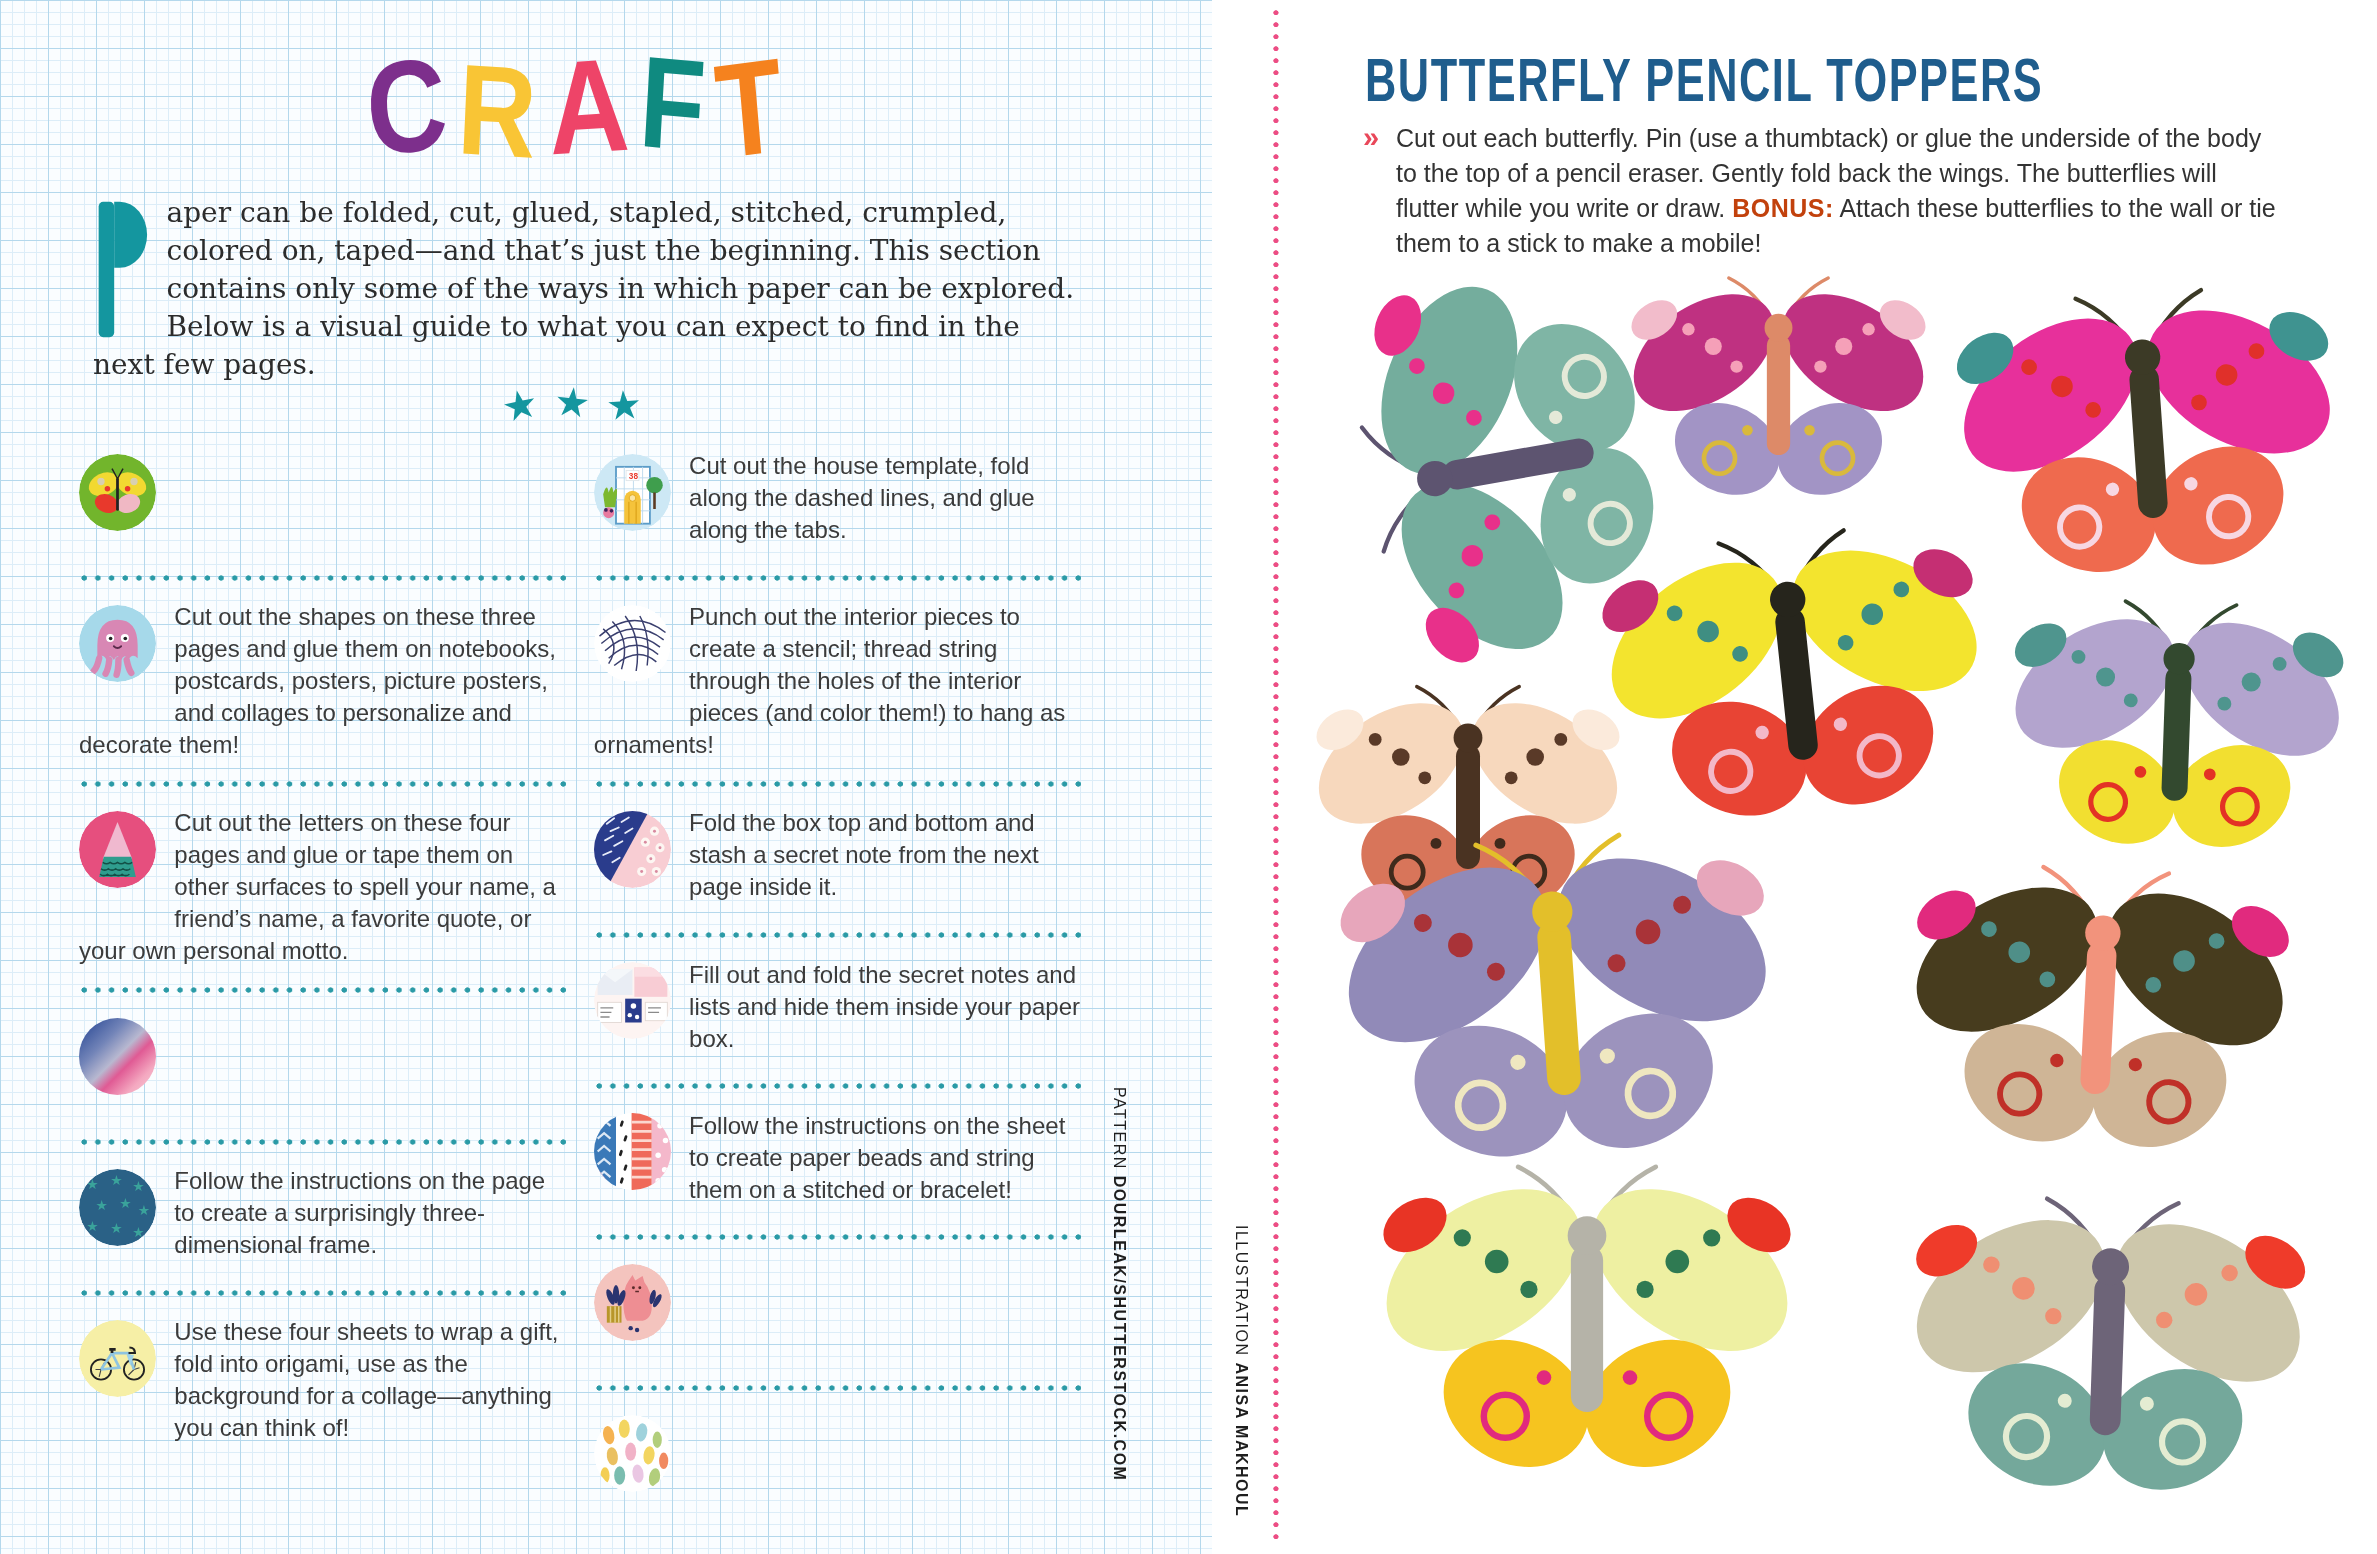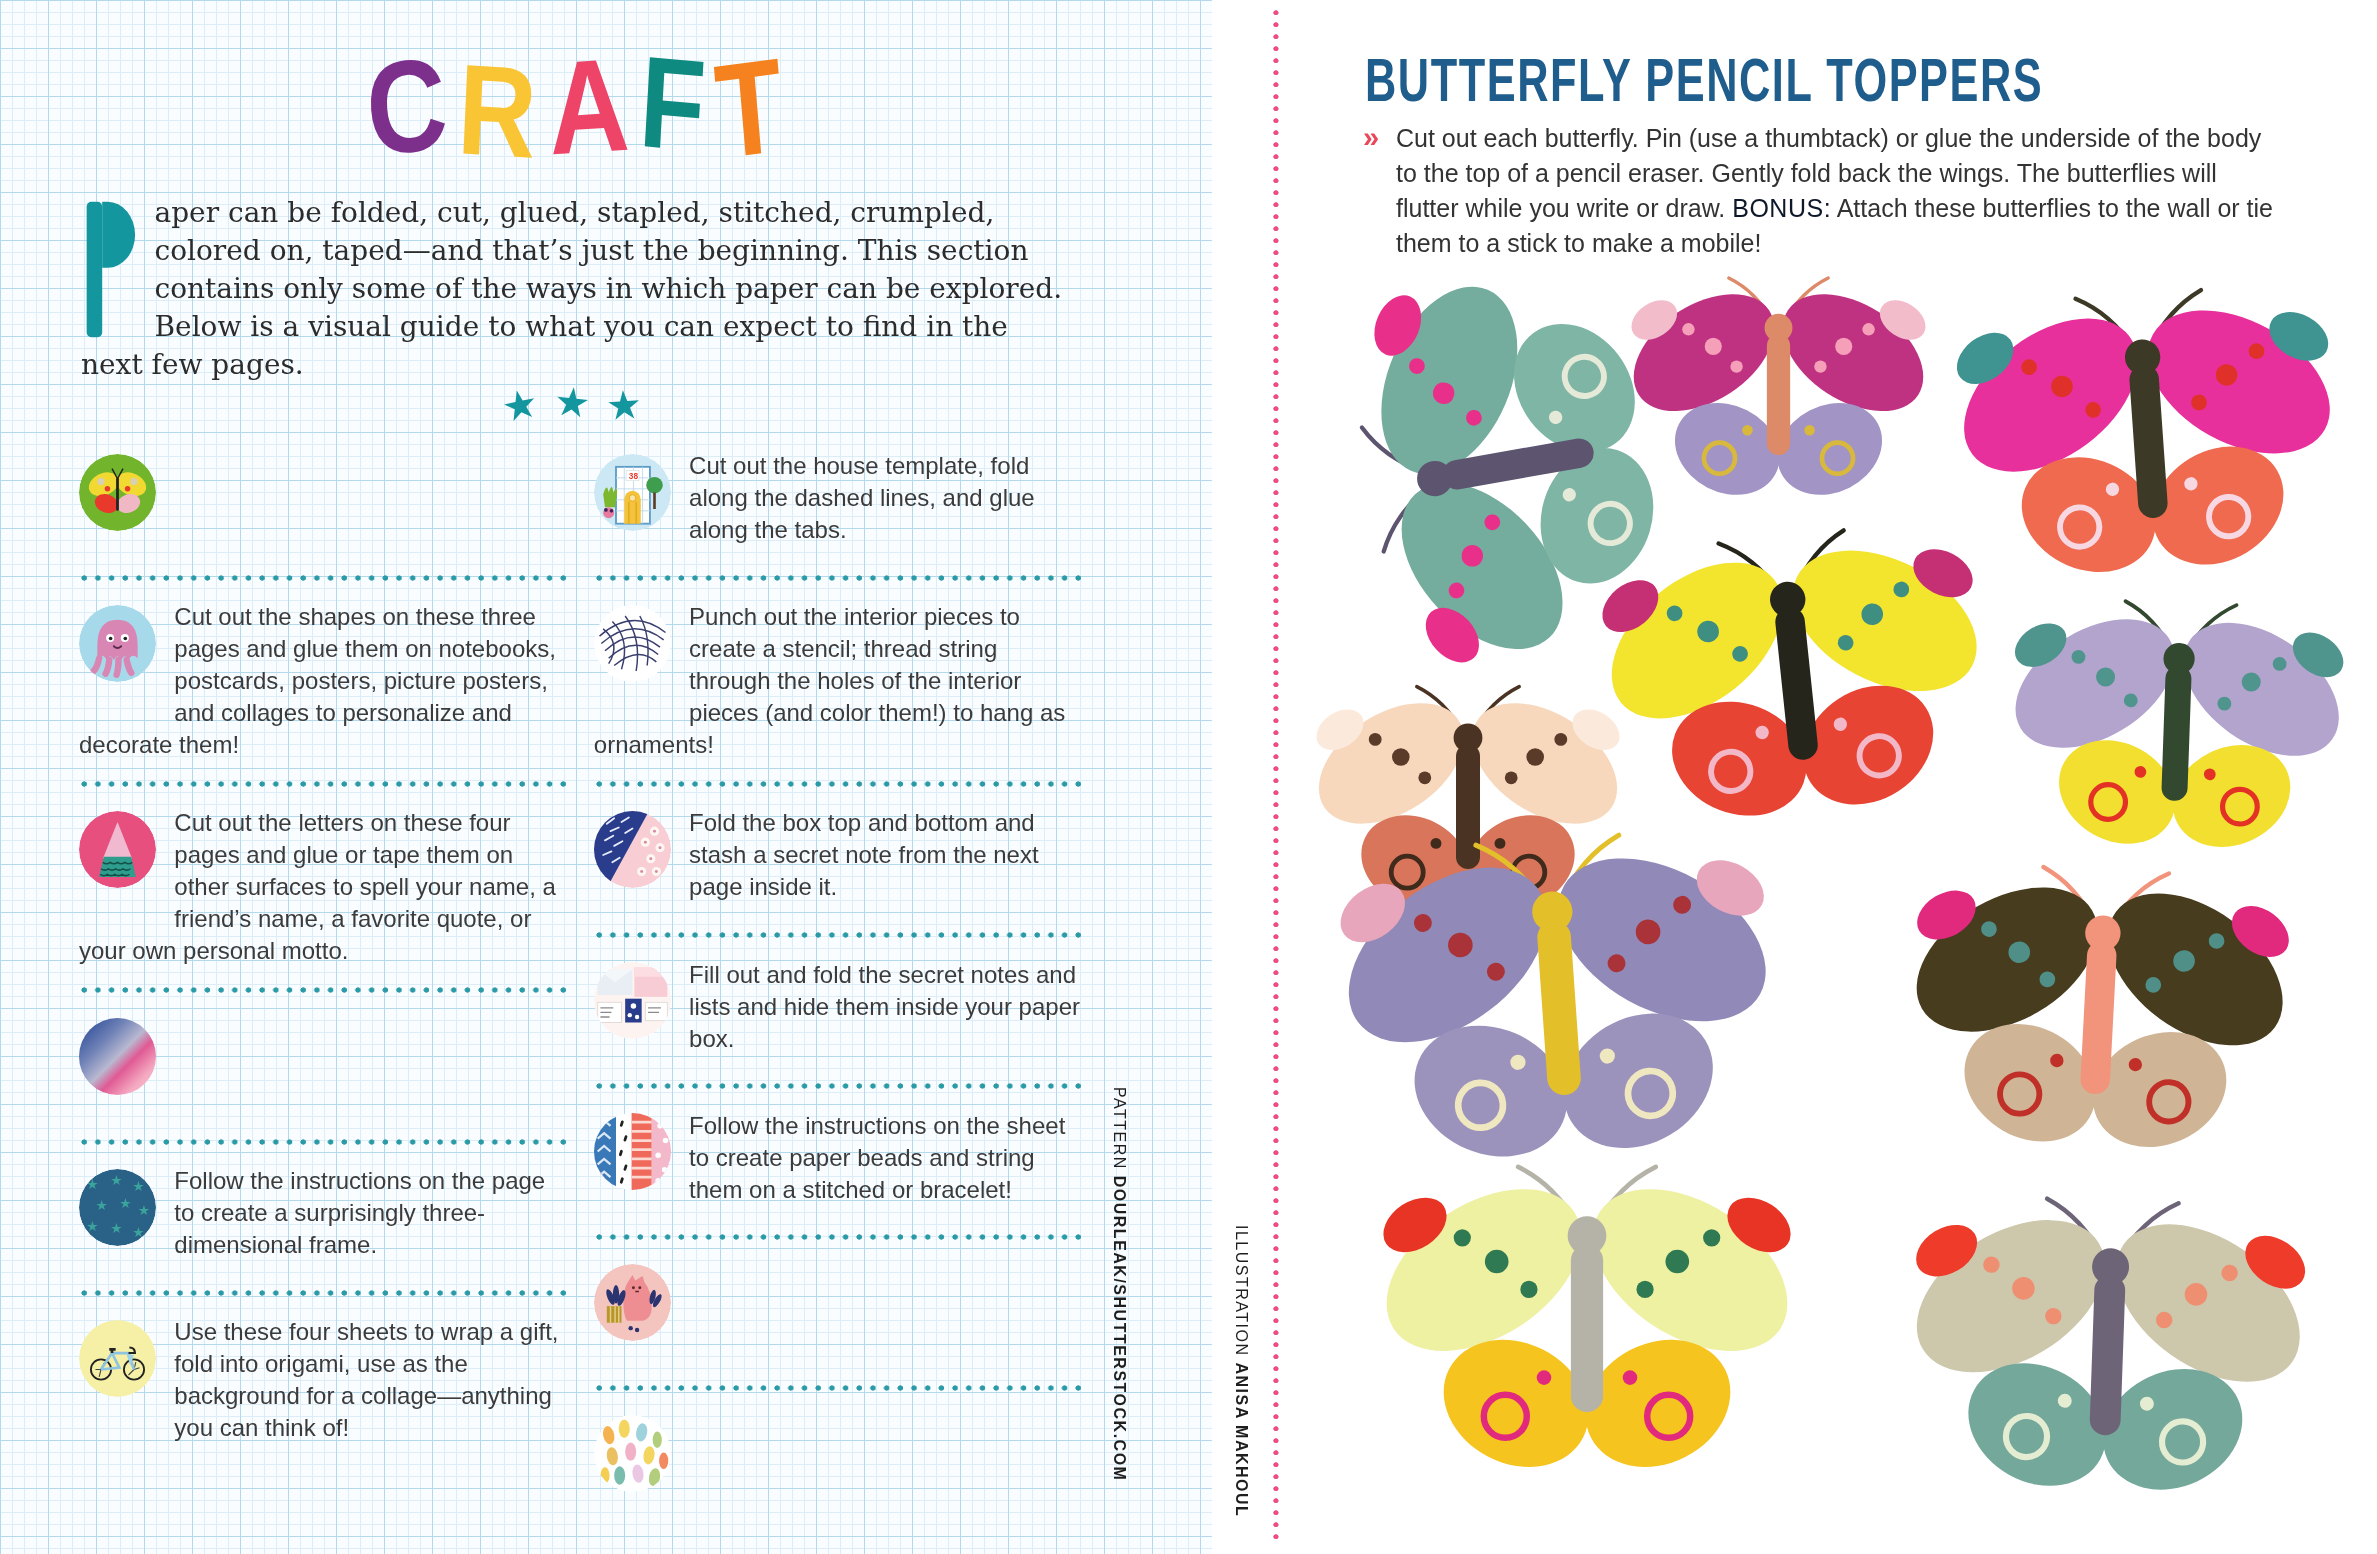--- a/index.html
+++ b/index.html
@@ -17,21 +17,21 @@
 
   #craft-title{position:absolute;left:361px;top:44px;width:402px;text-align:center;white-space:nowrap;}
   #craft-title span{display:inline-block;font-weight:700;font-size:126px;line-height:1;
       transform-origin:center;letter-spacing:0;}
   #craft-title span:nth-child(1){transform:scale(.88,1.04) rotate(-5deg);}
   #craft-title span:nth-child(2){transform:scale(.86,1.02) rotate(3deg) translateY(4.6px);}
   #craft-title span:nth-child(3){transform:scale(.88,1.05) rotate(-3deg);}
   #craft-title span:nth-child(4){transform:scale(.84,1.03) rotate(4deg) translateY(-2.7px);}
   #craft-title span:nth-child(5){transform:scale(.86,1.06) rotate(-6deg) translateY(1.8px);}
 
-  #intro{position:absolute;left:81px;top:194px;width:983px;
+  #intro{position:absolute;left:93px;top:194px;width:983px;
       font-family:"DejaVu Serif","Liberation Serif",serif;font-size:28px;line-height:38px;color:#2c2c2c;}
   #dropcap{float:left;margin:5.5px 16.5px 0 0;line-height:0;}
 
   #stars-row{position:absolute;left:79px;top:382px;width:986px;text-align:center;color:#14969f;}
   #stars-row span{display:inline-block;font-size:40px;margin:0 8.2px;}
   #stars-row span:nth-child(1){transform:rotate(-12deg);}
   #stars-row span:nth-child(2){transform:rotate(6deg) translateY(-2.7px);}
   #stars-row span:nth-child(3){transform:rotate(-4deg);}
 
   #columns{position:absolute;left:79px;top:450px;width:1004px;display:flex;gap:25.6px;}
@@ -53,21 +53,21 @@
       background-image:radial-gradient(circle at 2.7px 3.7px,#ec4d84 2.1px,transparent 2.7px);
       background-size:5.5px 12px;background-repeat:repeat-y;}
 
   
   #right-page{position:absolute;left:1308px;top:0;width:1070px;height:1554px;background:#ffffff;}
   #rp-title{position:absolute;left:57px;top:46px;transform:scale(.85,1.18);transform-origin:left top;
       font-weight:700;font-size:51px;letter-spacing:1.8px;color:#1f5d8d;white-space:nowrap;}
   #rp-instr{position:absolute;left:55px;top:121px;width:919px;display:flex;gap:11px;
       font-size:25px;line-height:35px;color:#333;}
   #rp-chevron{flex:0 0 22px;color:#e9485a;font-weight:700;font-size:29px;line-height:33px;}
-  .bonus{color:#0f172a;font-weight:400;letter-spacing:0.5px;}
+  .bonus{color:#c2410c;font-weight:700;letter-spacing:0.5px;}
 
   #butterflies{position:absolute;left:0;top:0;width:2377px;height:1554px;pointer-events:none;}
   .bfly{position:absolute;}
 </style>
 </head>
 <body>
 
 <div id="spread">
 
   <div id="left-page">

